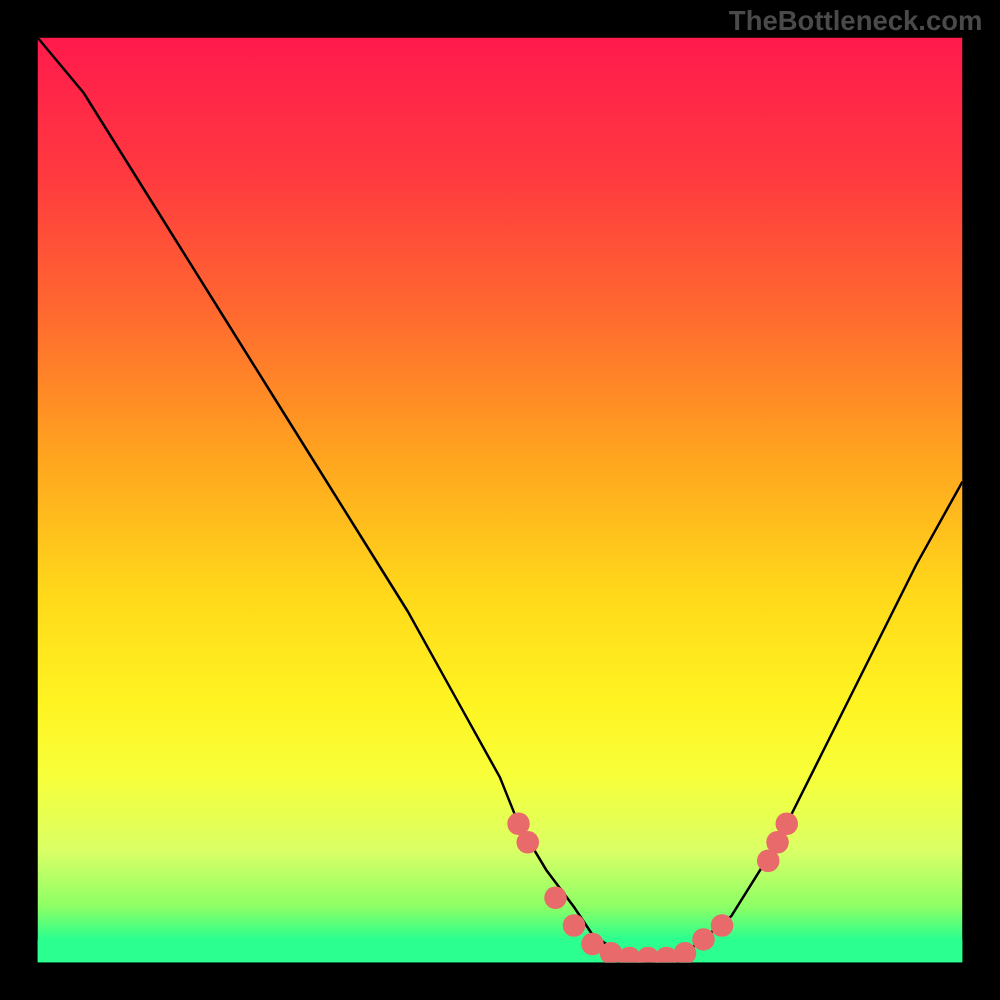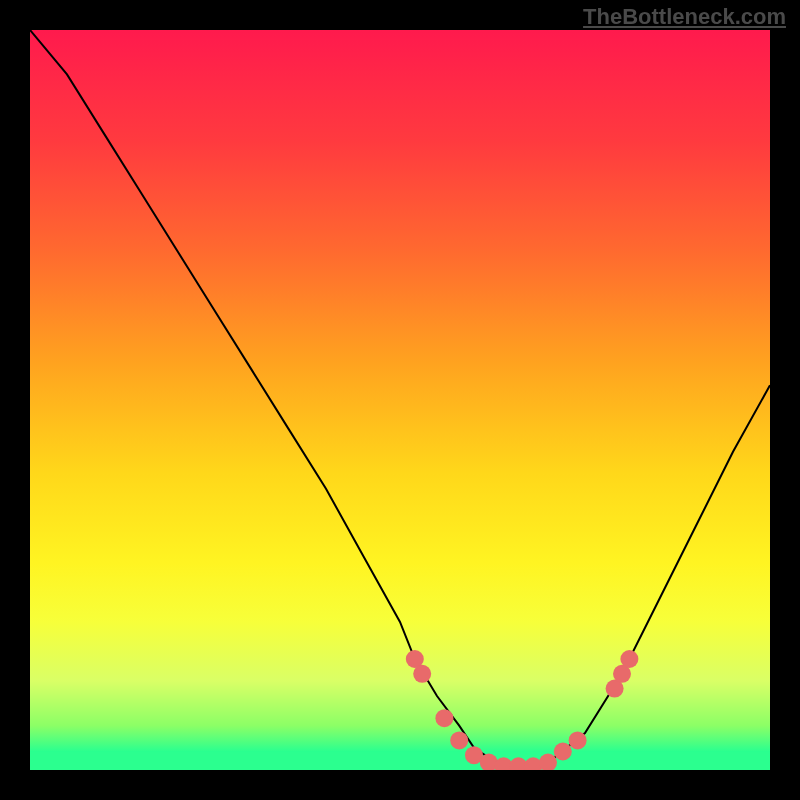--- a/index.html
+++ b/index.html
@@ -12,21 +12,20 @@
     overflow: hidden;
   }
   .watermark {
     position: absolute;
     top: 4px;
     right: 14px;
     color: #4a4a4a;
     font-size: 22px;
     font-weight: bold;
     z-index: 10;
-    text-decoration: underline;
   }
   .plot-area {
     position: absolute;
     left: 30px;
     top: 30px;
     width: 740px;
     height: 740px;
   }
   .plot-area svg {
     display: block;

